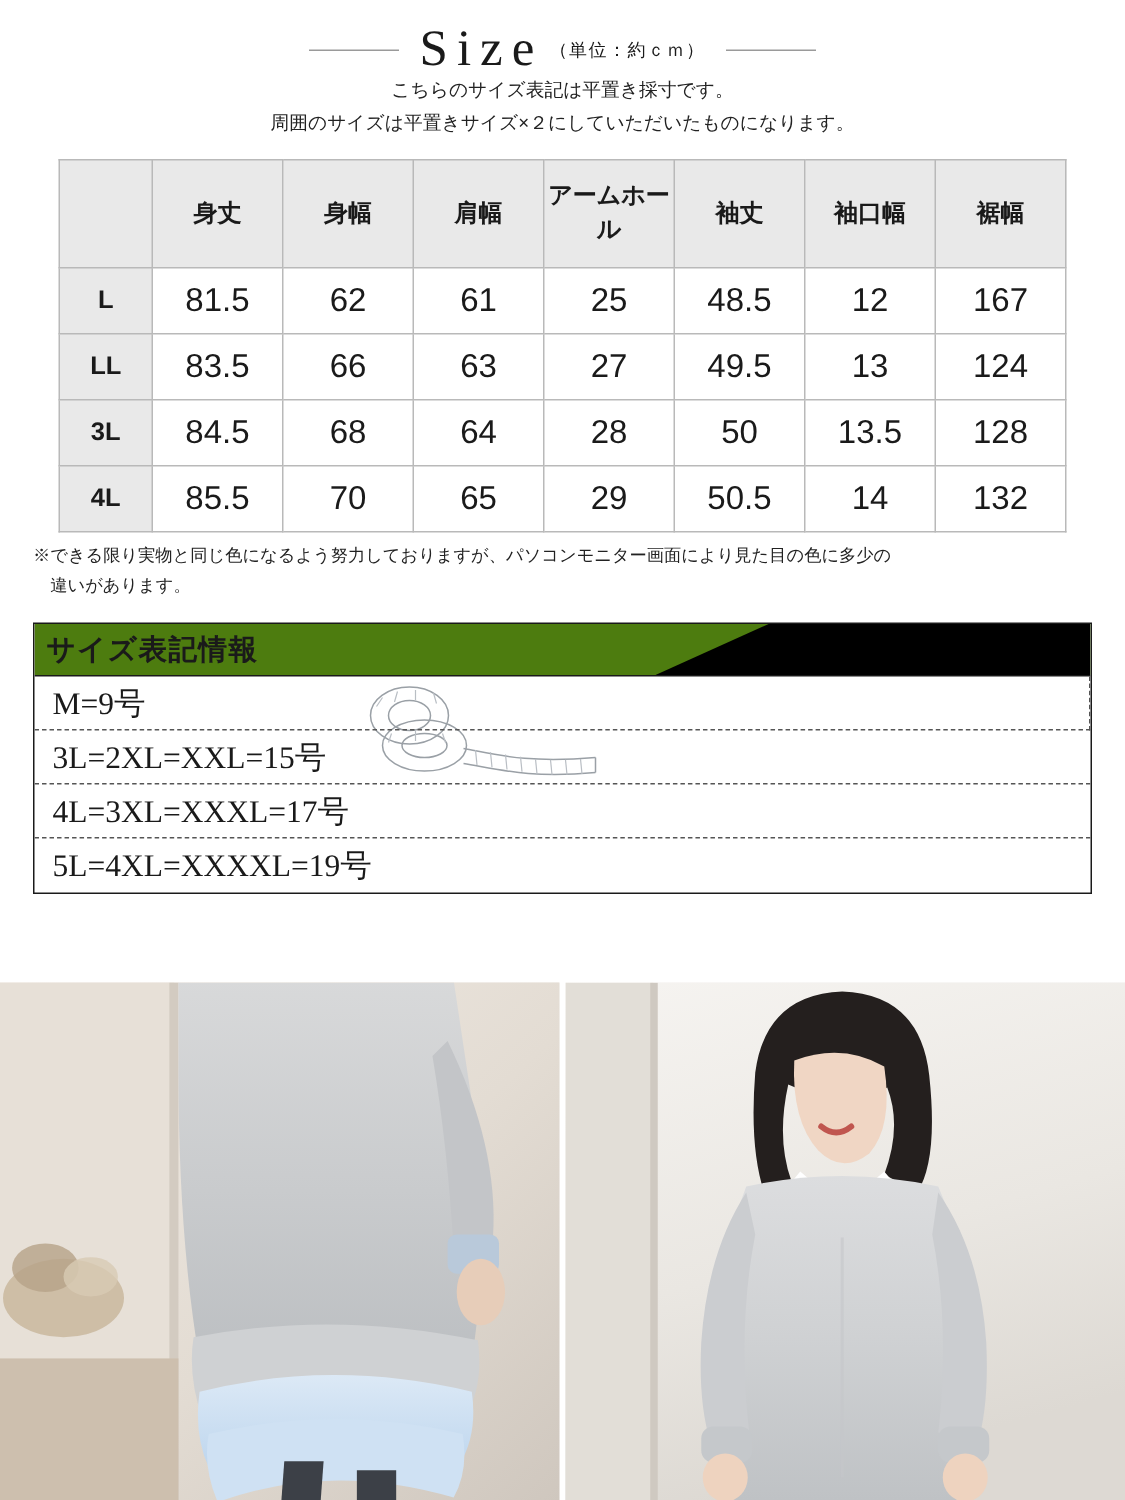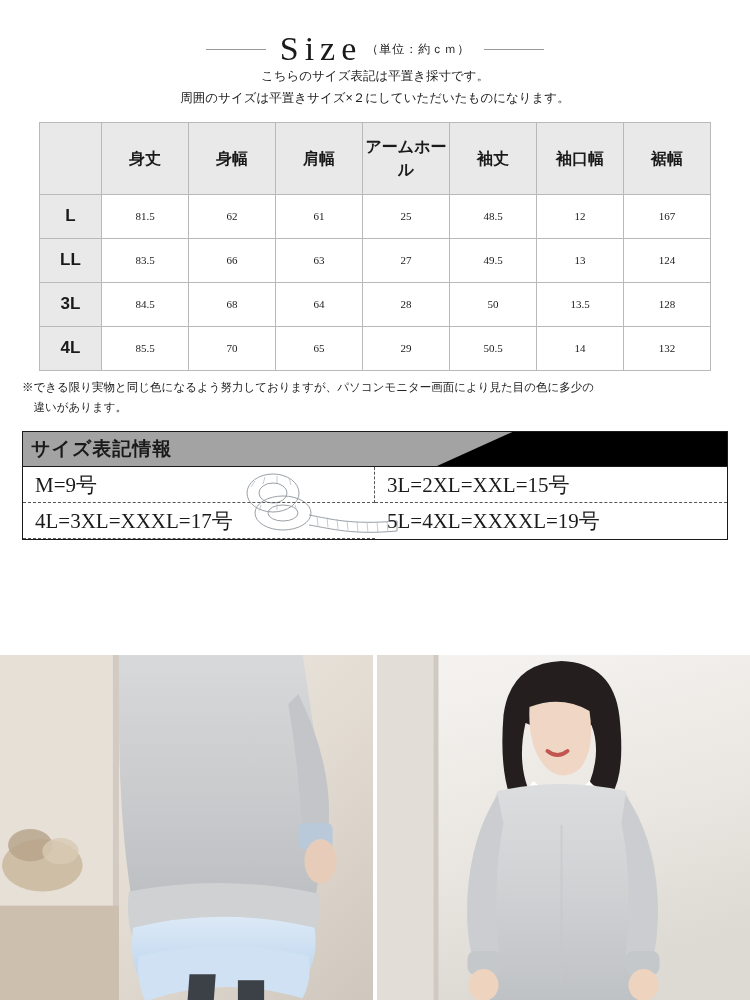--- a/index.html
+++ b/index.html
@@ -9,21 +9,21 @@
     background: #ffffff;
     font-family: "Liberation Sans", sans-serif;
     color: #1a1a1a;
     overflow: hidden;
   }
   .page { position: relative; width: 750px; height: 1000px; }
 
   
   .title-row {
     display: flex; align-items: center; justify-content: center;
-    padding-top: 32px;
+    padding-top: 16px;
   }
   .title-rule {
     height: 1px; background: #9a9a9a; flex: 0 0 60px;
   }
   .title-rule.left { margin-right: 14px; }
   .title-rule.right { margin-left: 14px; }
   .title-main {
     font-family: "Liberation Serif", serif;
     font-size: 34px; letter-spacing: 6px; font-weight: 400;
     line-height: 1;
@@ -43,22 +43,22 @@
   
   .size-table-wrap { padding: 0 39px; margin-top: 12px; }
   table.size-table {
     width: 100%;
     border-collapse: collapse;
     table-layout: fixed;
   }
   table.size-table th, table.size-table td {
     border: 1px solid #b9b9b9;
     text-align: center;
-    font-size: 11px;
-    font-family: Liberation Serif, serif;
+    font-size: 22px;
+    font-family: Liberation Sans, sans-serif;
     height: 44px;
     padding: 0 2px;
   }
   table.size-table thead th {
     background: #e9e9e9;
     height: 72px;
     font-size: 16px;
     font-family: "Liberation Sans", sans-serif;
     font-weight: bold;
     line-height: 1.45;
@@ -85,21 +85,21 @@
   
   .notation-box {
     margin: 14px 22px 0 22px;
     border: 1px solid #1a1a1a;
     position: relative;
     overflow: hidden;
   }
   .notation-head {
     position: relative;
     height: 34px;
-    background: #a3a3a3;
+    background: #4d7c0f;
   }
   .notation-head .label {
     position: absolute; left: 8px; top: 4px;
     font-size: 19px; font-weight: bold;
     font-family: "Liberation Serif", serif;
     letter-spacing: 1px;
   }
   .notation-head .black-wedge {
     position: absolute; right: 0; top: 0; height: 34px; width: 290px;
     background: #000;
@@ -111,21 +111,21 @@
   }
   .tape-deco {
     position: absolute;
     left: 198px; top: 2px;
     width: 190px; height: 74px;
     pointer-events: none;
   }
   .notation-grid {
     position: relative;
     display: grid;
-    grid-template-columns: 1fr 1fr;
+    grid-template-columns: 1fr;
   }
   .notation-cell {
     font-family: "Liberation Serif", serif;
     font-size: 21px;
     padding: 5px 12px 6px 12px;
     height: 36px;
     line-height: 26px;
     background: transparent;
   }
   .notation-cell.dash-b { border-bottom: 1px dashed #555; }

